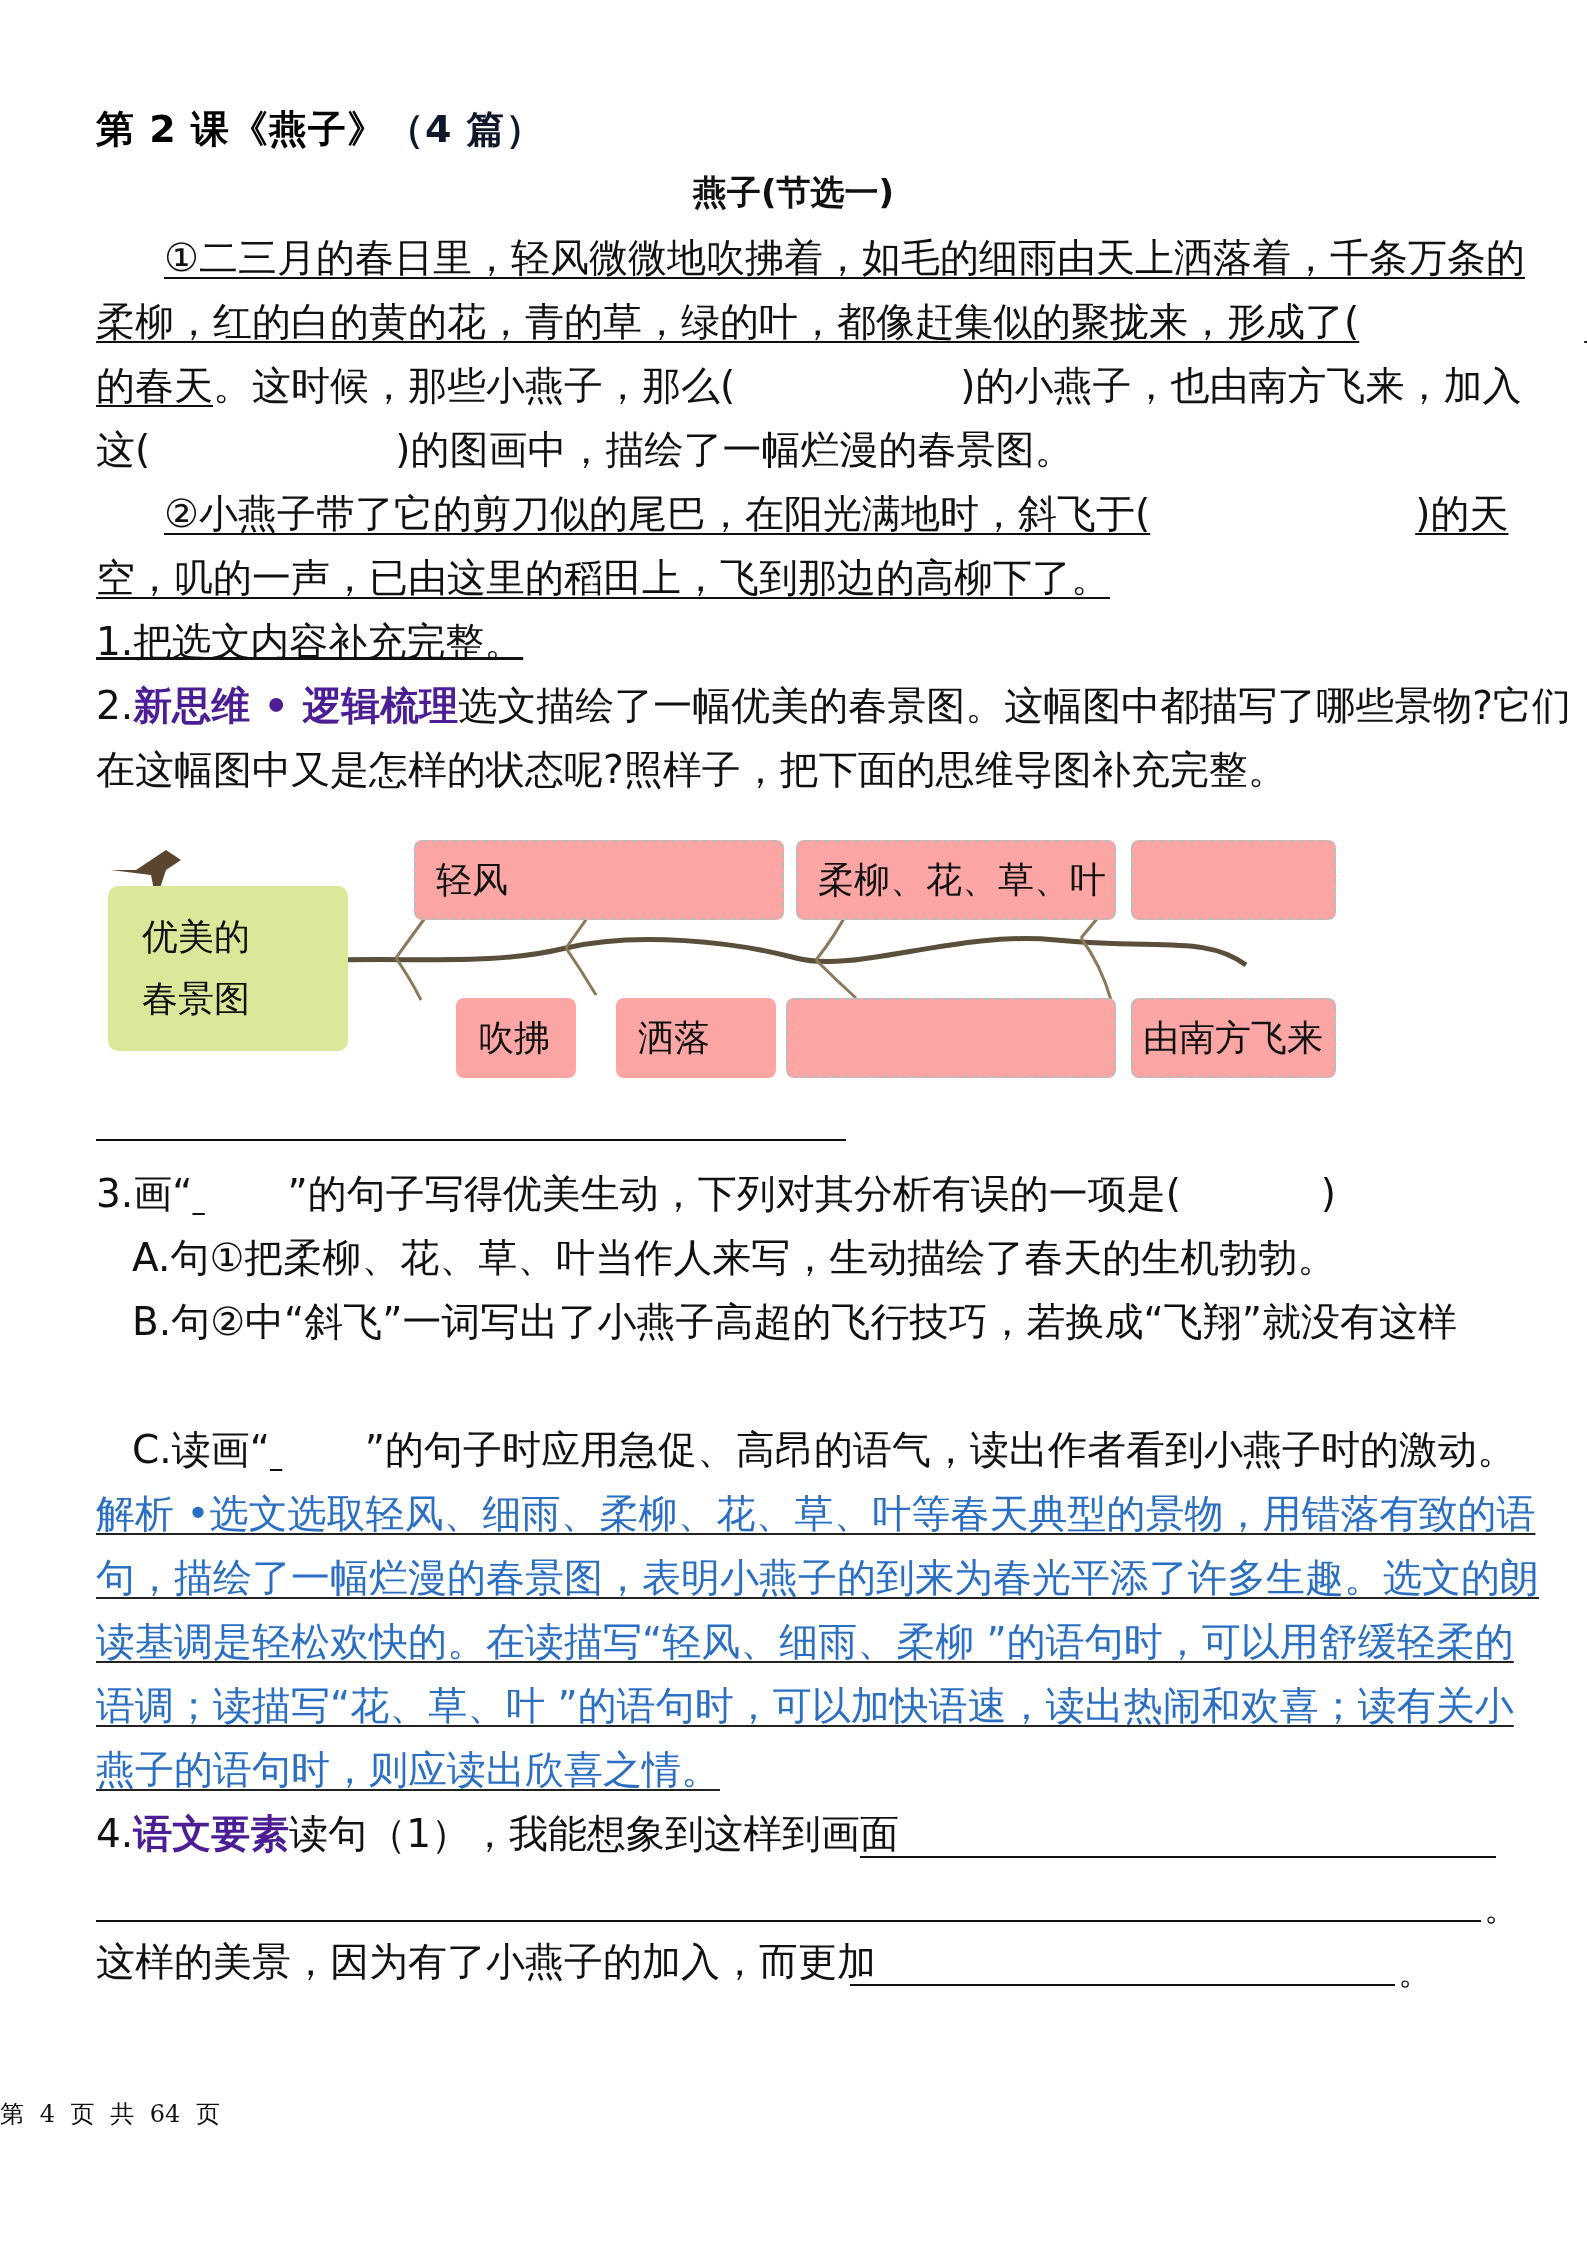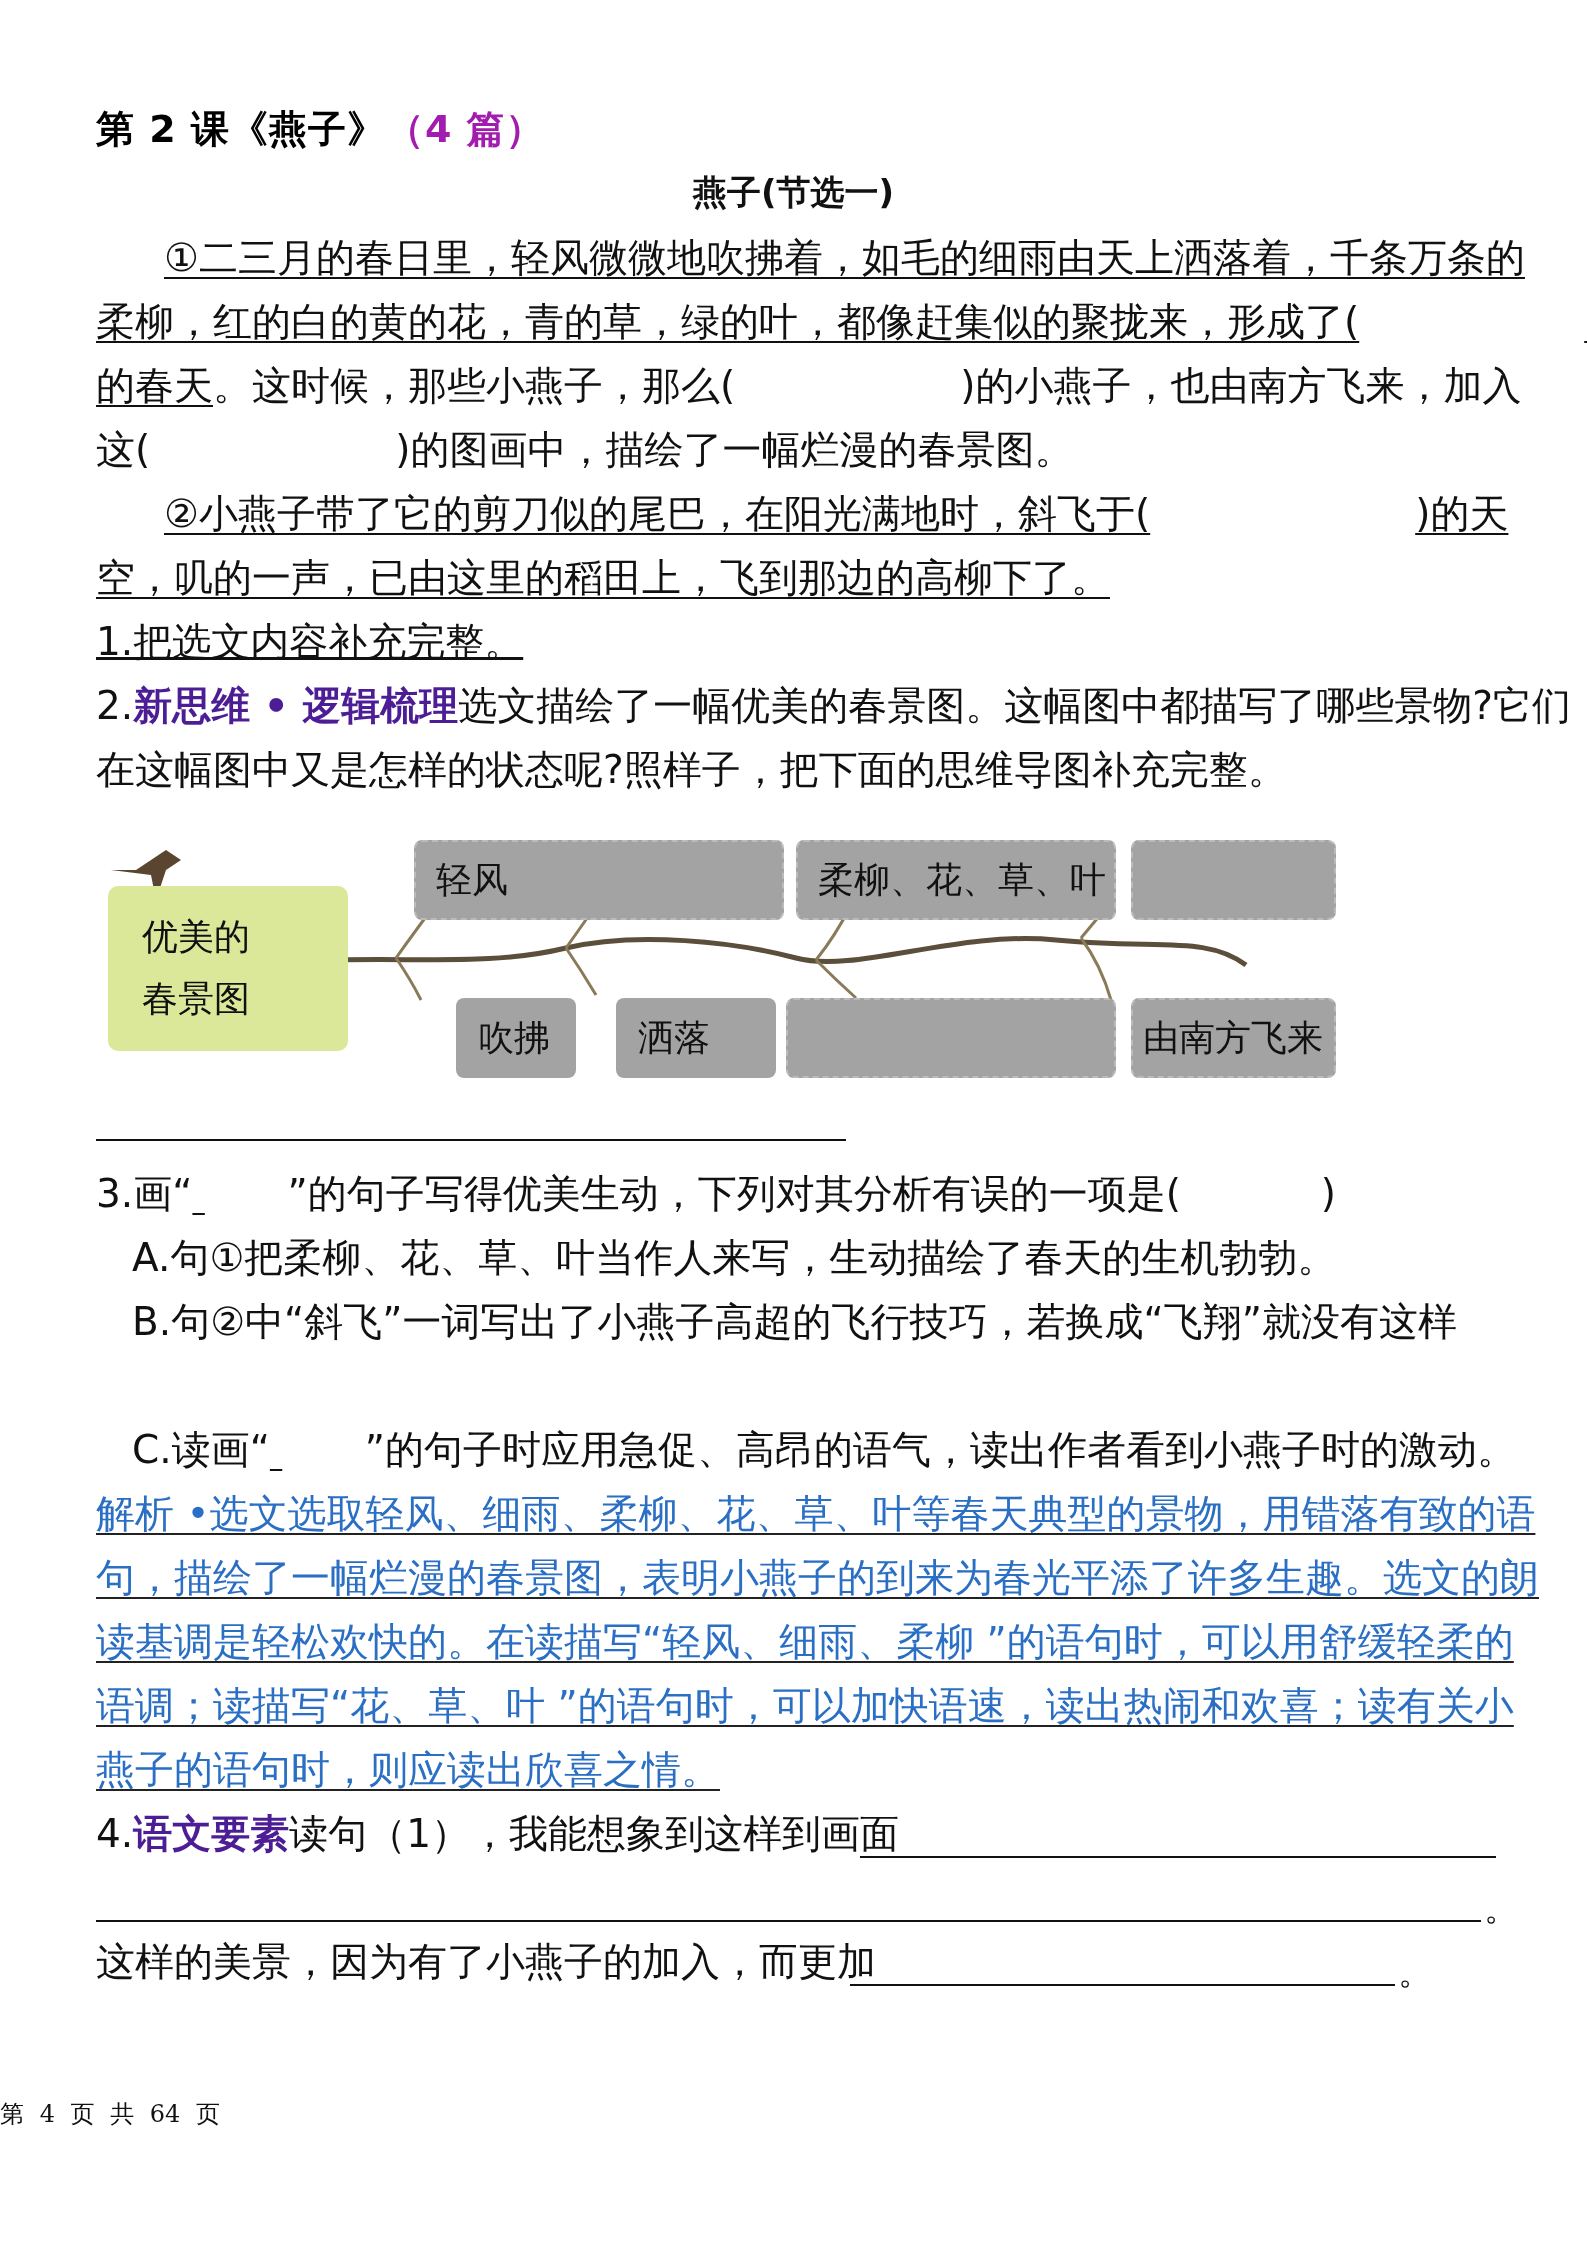--- a/index.html
+++ b/index.html
@@ -1,35 +1,35 @@
 <!DOCTYPE html>
 <html><head>
 <meta charset="utf-8">
 <style>
   html, body { margin:0; padding:0; background:#ffffff; }
   body { width:1587px; height:2245px; position:relative; overflow:hidden;
          font-family:"DejaVu Sans", "Liberation Sans", sans-serif; color:#111; }
   .page { position:absolute; left:0; top:0; width:1587px; height:2245px; }
   .abs { position:absolute; white-space:nowrap; }
   .lesson-title { left:96px; top:104px; font-size:38px; font-weight:bold; color:#000; letter-spacing:1px; }
-  .lesson-title .count { color:#a21caf; }
+  .lesson-title .count { color:#0f172a; }
   .passage-title { left:0; width:1587px; text-align:center; top:170px; font-size:34px; font-weight:bold; }
   .line { position:absolute; left:96px; width:1400px; font-size:39px; line-height:40px; white-space:nowrap; }
   .u { text-decoration:underline; text-decoration-thickness:2px; text-underline-offset:6px; }
   .orange { color:#4c1d95; font-weight:bold; }
   .blue-u { color:#2a6fc4; text-decoration:underline; text-decoration-color:#222; text-decoration-thickness:2px; text-underline-offset:6px; }
   .blank { display:inline-block; }
   .rule { position:absolute; height:2px; background:#111; }
   .footer { left:0; width:1587px; text-align:left; top:2098px; font-size:24px;
             font-family:"DejaVu Serif", "Liberation Serif", serif; word-spacing:8px; }
   
   .mindmap { position:absolute; left:96px; top:830px; width:1250px; height:250px; }
   .root { position:absolute; left:12px; top:56px; width:240px; height:165px; background:#dbe89a;
           border-radius:10px; font-size:36px; line-height:62px; padding:20px 15px 0 34px; box-sizing:border-box; }
-  .node { position:absolute; border:2px dashed #bbb; border-radius:8px; background:#a3a3a3;
+  .node { position:absolute; border:2px dashed #bbb; border-radius:8px; background:#fca5a5;
           font-size:36px; box-sizing:border-box; padding:14px 0 0 20px; }
 </style>
 </head>
 <body>
 
 <div class="page">
 
   <div class="abs lesson-title">
     <span>第 2 课《燕子》</span><span class="count">（4 篇）</span>
   </div>

